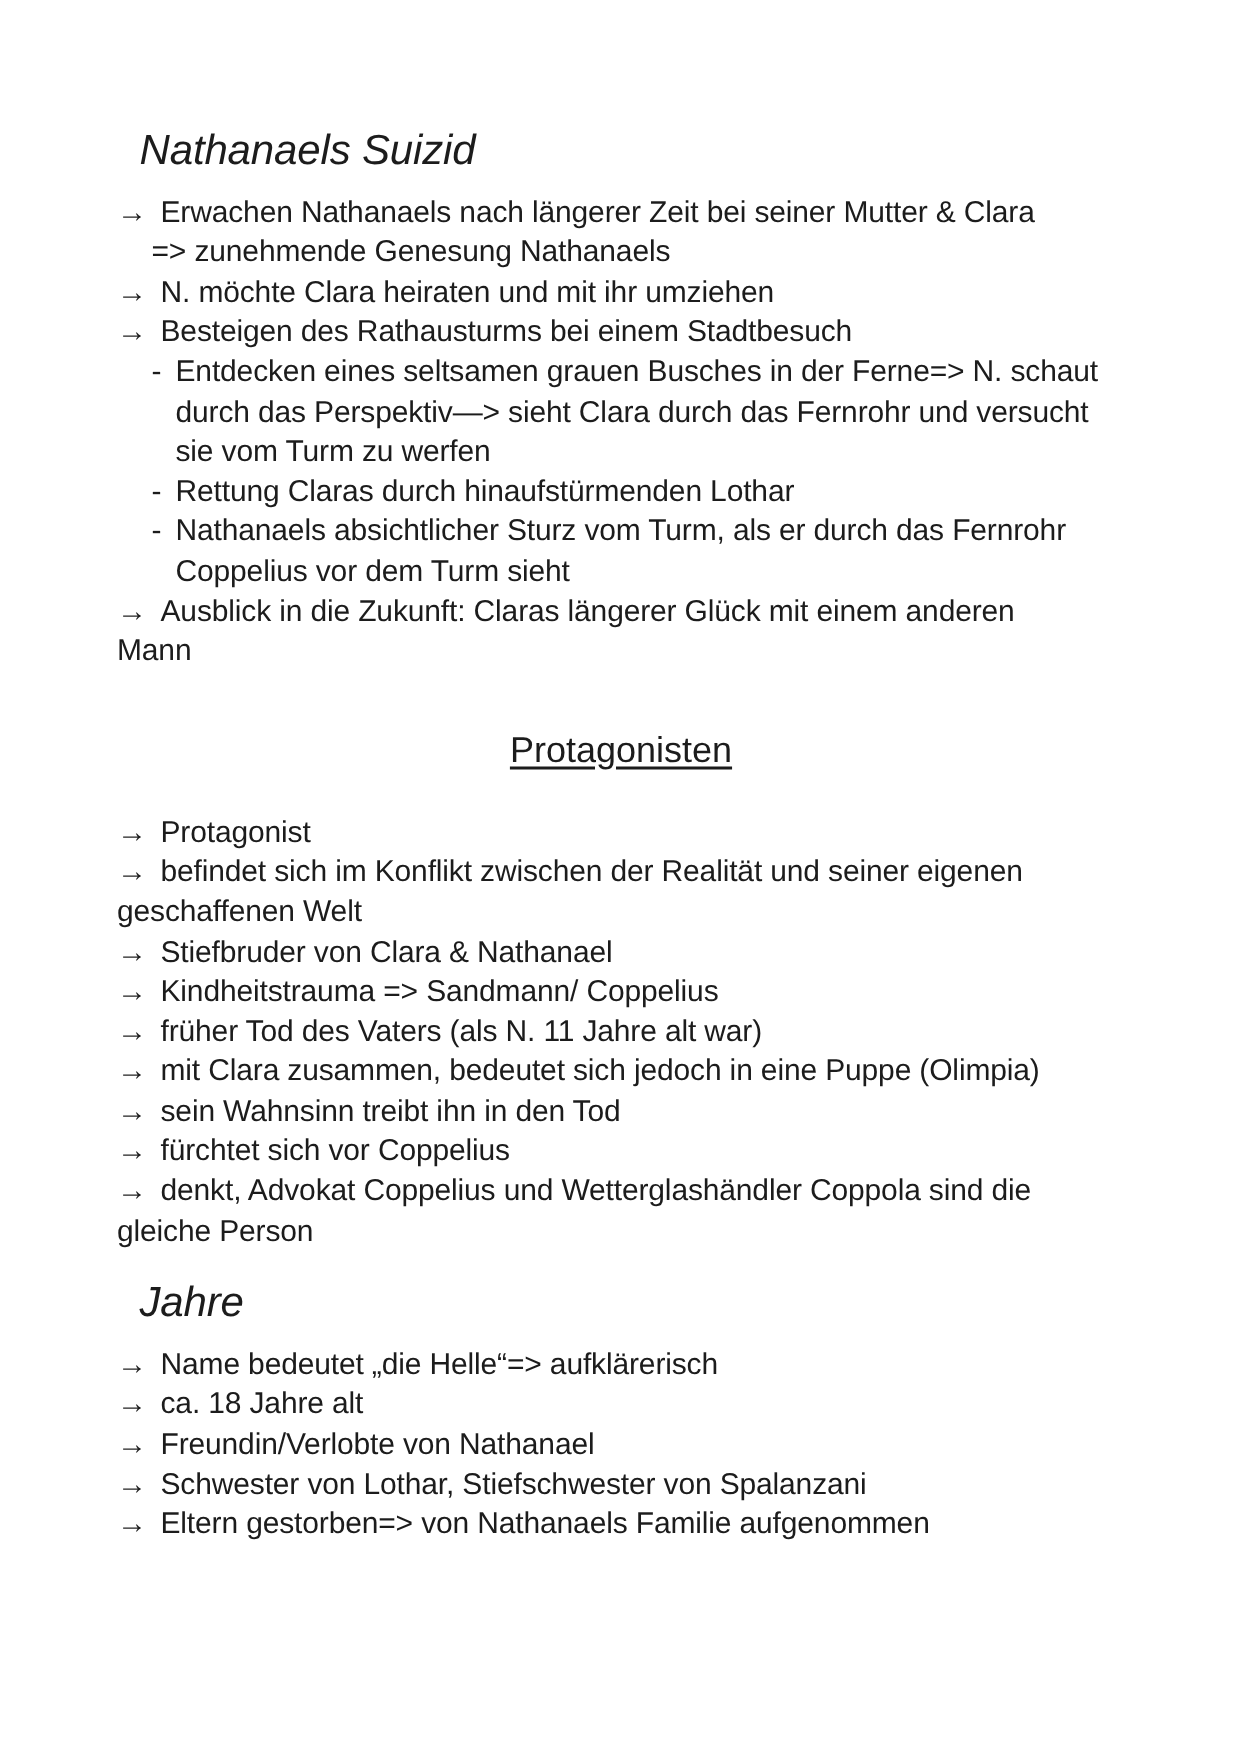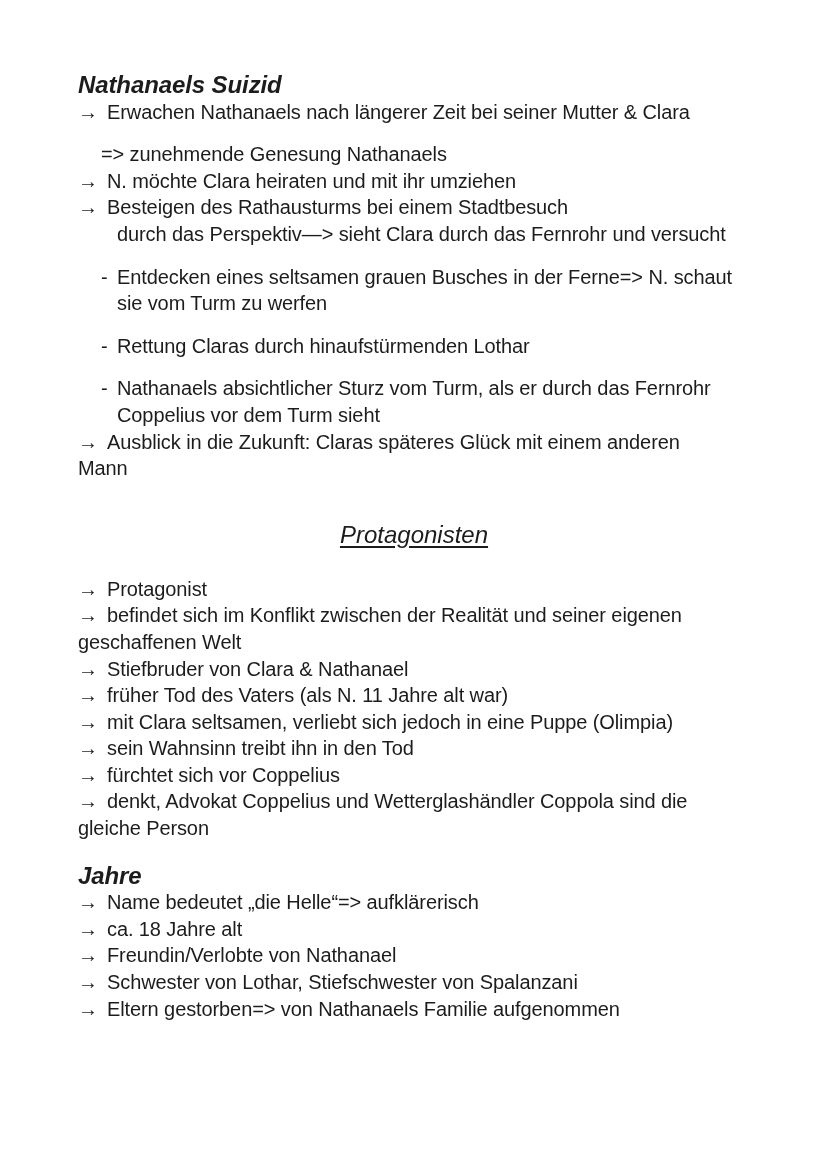--- a/index.html
+++ b/index.html
@@ -14,86 +14,86 @@
     color: #1c1c1c;
     overflow: hidden;
   }
   .page {
     box-sizing: border-box;
     width: 828px;
     height: 1171px;
     padding: 72px 78px 0 78px;
   }
   .sec-heading {
-    margin: 0;
-    font-size: 24px;
-    font-weight: bold;
+    margin: 15px;
+    font-size: 28px;
+    font-weight: normal;
     font-style: italic;
     line-height: 26.6px;
     letter-spacing: -0.1px;
     white-space: nowrap;
   }
   .lines { margin: 0; }
   .line {
     font-size: 20px;
     line-height: 26.6px;
     letter-spacing: -0.1px;
     white-space: nowrap;
   }
   .line .marker { display: inline-block; }
   .line .marker.arrow { width: 29px; }
   .line .marker.dash { width: 16px; }
-  .line.indent1 { padding-left: 23px; margin-top: 16px; }
+  .line.indent1 { padding-left: 23px; }
   .line.indent2 { padding-left: 39px; }
   
   .center-heading {
     margin: 39px 0 27px 0;
     font-size: 24px;
     font-weight: normal;
     line-height: 28px;
     text-align: center;
     text-decoration: underline;
     text-underline-offset: 3px;
-    font-style: italic;
   }
   .section-clara { margin-top: 21px; }
 </style>
 </head>
 <body>
 
 <div class="page">
 
   <section class="section-suizid">
     <h2 class="sec-heading">Nathanaels Suizid</h2>
     <div class="lines">
         <div class="line indent0"><span class="marker arrow">→</span><span>Erwachen Nathanaels nach längerer Zeit bei seiner Mutter &amp; Clara</span></div>
         <div class="line indent1"><span>=&gt; zunehmende Genesung Nathanaels</span></div>
         <div class="line indent0"><span class="marker arrow">→</span><span>N. möchte Clara heiraten und mit ihr umziehen</span></div>
         <div class="line indent0"><span class="marker arrow">→</span><span>Besteigen des Rathausturms bei einem Stadtbesuch</span></div>
+        <div class="line indent1"><span class="marker dash">-</span><span>Entdecken eines seltsamen grauen Busches in der Ferne=&gt; N. schaut</span></div>
         <div class="line indent2"><span>durch das Perspektiv—&gt; sieht Clara durch das Fernrohr und versucht</span></div>
-        <div class="line indent1"><span class="marker dash">-</span><span>Entdecken eines seltsamen grauen Busches in der Ferne=&gt; N. schaut</span></div>
         <div class="line indent2"><span>sie vom Turm zu werfen</span></div>
         <div class="line indent1"><span class="marker dash">-</span><span>Rettung Claras durch hinaufstürmenden Lothar</span></div>
         <div class="line indent1"><span class="marker dash">-</span><span>Nathanaels absichtlicher Sturz vom Turm, als er durch das Fernrohr</span></div>
         <div class="line indent2"><span>Coppelius vor dem Turm sieht</span></div>
-        <div class="line indent0"><span class="marker arrow">→</span><span>Ausblick in die Zukunft: Claras späteres Glück mit einem anderen</span></div>
+        <div class="line indent0"><span class="marker arrow">→</span><span>Ausblick in die Zukunft: Claras längerer Glück mit einem anderen</span></div>
         <div class="line indent-1"><span>Mann</span></div>
       </div>
   </section>
 
   <h1 class="center-heading">Protagonisten</h1>
 
   <section class="section-nathanael">
     <div class="lines">
         <div class="line indent0"><span class="marker arrow">→</span><span>Protagonist</span></div>
         <div class="line indent0"><span class="marker arrow">→</span><span>befindet sich im Konflikt zwischen der Realität und seiner eigenen</span></div>
         <div class="line indent-1"><span>geschaffenen Welt</span></div>
         <div class="line indent0"><span class="marker arrow">→</span><span>Stiefbruder von Clara &amp; Nathanael</span></div>
+        <div class="line indent0"><span class="marker arrow">→</span><span>Kindheitstrauma =&gt; Sandmann/ Coppelius</span></div>
         <div class="line indent0"><span class="marker arrow">→</span><span>früher Tod des Vaters (als N. 11 Jahre alt war)</span></div>
-        <div class="line indent0"><span class="marker arrow">→</span><span>mit Clara seltsamen, verliebt sich jedoch in eine Puppe (Olimpia)</span></div>
+        <div class="line indent0"><span class="marker arrow">→</span><span>mit Clara zusammen, bedeutet sich jedoch in eine Puppe (Olimpia)</span></div>
         <div class="line indent0"><span class="marker arrow">→</span><span>sein Wahnsinn treibt ihn in den Tod</span></div>
         <div class="line indent0"><span class="marker arrow">→</span><span>fürchtet sich vor Coppelius</span></div>
         <div class="line indent0"><span class="marker arrow">→</span><span>denkt, Advokat Coppelius und Wetterglashändler Coppola sind die</span></div>
         <div class="line indent-1"><span>gleiche Person</span></div>
       </div>
   </section>
 
   <section class="section-clara">
     <h2 class="sec-heading">Jahre</h2>
     <div class="lines">

